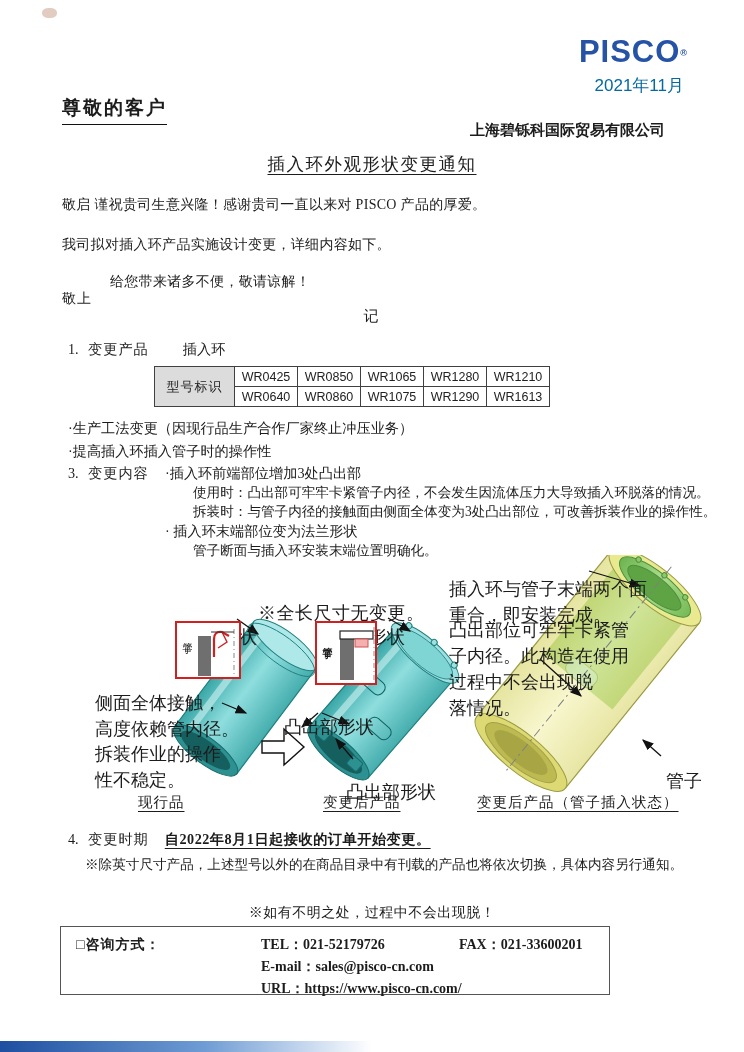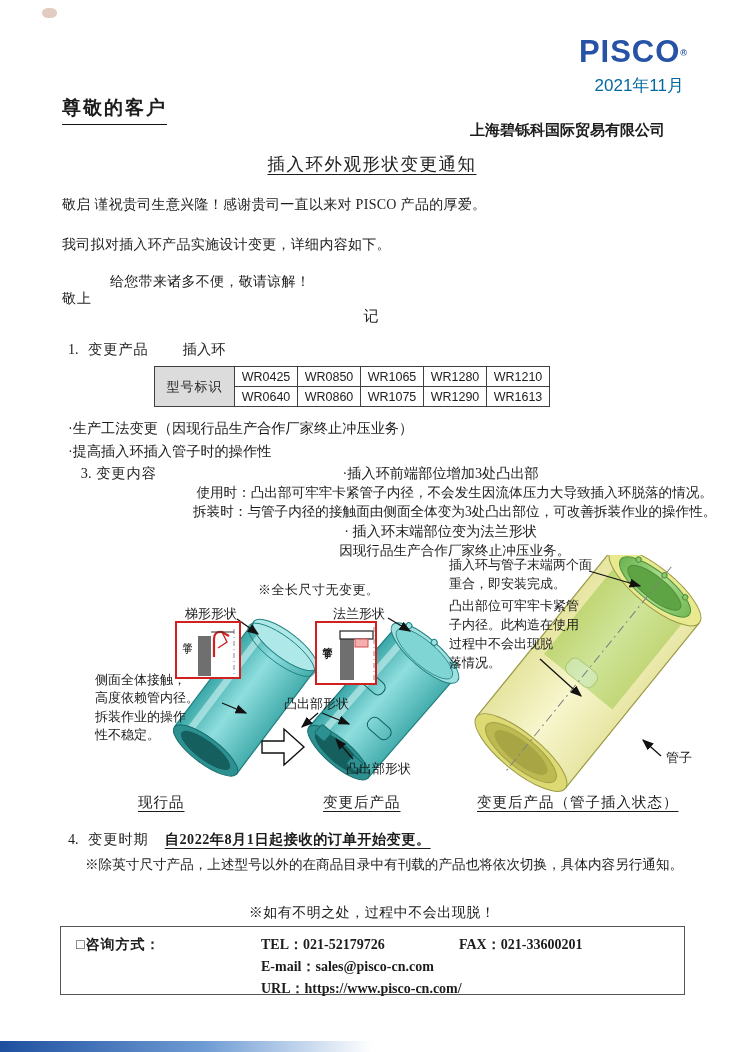--- a/index.html
+++ b/index.html
@@ -35,33 +35,33 @@
   .sec { left:68px; font-size:14.2px; }
   .sec .no { display:inline-block; width:20px; }
   .sec .h { display:inline-block; letter-spacing:1px; }
   #s1 { top:340px; } #s1 .h { margin-right:34px; }
   #model-table { left:154px; top:366px; border-collapse:collapse; }
   #model-table td { border:1px solid #404040; width:63px; height:20px; text-align:center;
       font-family:"Liberation Sans","DejaVu Sans",sans-serif; font-size:12.5px; color:#222; }
   #model-table td.th { width:80px; background:#dcdcdc;
       font-family:"Liberation Serif","DejaVu Serif",serif; font-size:13px; letter-spacing:1px; }
   #s2 { top:417px; display:flex; }
-  #s3 { top:464px; display:flex;text-align:center; }
+  #s3 { top:464px; display:flex; }
   .sec .head { flex:0 0 97px; white-space:nowrap; }
   .sec .body-lines { line-height:22.5px; }
   #s3 .body-lines { line-height:19.2px; }
   #s3 .indent { padding-left:28px; font-size:13.6px; }
   #s4 { top:830px; } 
   #s4 .h { margin-right:16px; }
   #s4 .val { font-weight:bold; text-decoration:underline; text-underline-offset:4px; letter-spacing:.5px; }
   #s4-note { left:85px; top:856px; font-size:13.6px; }
 
   
   #figure { left:0; top:555px; width:744px; height:270px; }
-  #figure .fl { position:absolute; font-size:13px; }
+  #figure .fl { position:absolute; font-size:18px;margin-top:20px; }
   #fig-note { left:258px; top:26px; font-size:14px; letter-spacing:.5px; }
   #lbl-trap { left:185px; top:50px; }
   #lbl-flange { left:333px; top:50px; }
   #ann-left { left:95px; top:116px; font-size:12.6px; line-height:1.42; }
   #lbl-prot-top { left:284px; top:140px; }
   #lbl-prot-bot { left:346px; top:205px; }
   #ann-r1 { left:449px; top:1px; font-size:12.6px; line-height:1.45; }
   #ann-r2 { left:449px; top:42px; font-size:12.6px; line-height:1.45; }
   #lbl-pipe { left:666px; top:194px; }
   .caption { position:absolute; top:238px; font-size:14.5px; letter-spacing:1px;
@@ -75,21 +75,21 @@
   .inset .pipe-lbl { position:absolute; left:3px; top:12px; writing-mode:vertical-rl;
       font-size:10px; letter-spacing:2px; }
   #inset2 .pipe-lbl { font-weight:bold; top:16px; }
   .inset .gray-bar { position:absolute; background:#6f6f6f; }
   #inset1 .gray-bar { left:21px; top:13px; width:13px; height:40px; }
   #inset2 .gray-bar { left:23px; top:16px; width:14px; height:41px; }
   .inset svg { position:absolute; left:0; top:0; }
 
   
   #contact-note { left:0; right:0; top:904px; text-align:center; font-size:14px; letter-spacing:.5px; }
-  #contact-box { left:60px; top:926px; width:625px; height:69px; border:1.6px solid #555; }
+  #contact-box { left:60px; top:926px; width:550px; height:69px; border:1.6px solid #555; }
   #contact-box .b { position:absolute; font-weight:bold; font-size:14px; white-space:nowrap; }
   #c-head { left:15px; top:9px; letter-spacing:1px; }
   #c-tel { left:200px; top:9px; } #c-fax { left:398px; top:9px; }
   #c-mail { left:200px; top:31px; } #c-url { left:200px; top:53px; }
   #footer-bar { left:0; top:1041px; width:372px; height:11px;
       background:linear-gradient(to right,#1e4fa0 0%,#6f9cd4 55%,#ffffff 100%); }
 </style>
 </head>
 <body>
 
@@ -137,21 +137,21 @@
   </div>
 </div>
 
 <div class="abs sec" id="s3">
   <div class="head"><span class="no">3.</span><span class="h">变更内容</span></div>
   <div class="body-lines">
     <div>·插入环前端部位增加3处凸出部</div>
     <div class="indent">使用时：凸出部可牢牢卡紧管子内径，不会发生因流体压力大导致插入环脱落的情况。</div>
     <div class="indent">拆装时：与管子内径的接触面由侧面全体变为3处凸出部位，可改善拆装作业的操作性。</div>
     <div>· 插入环末端部位变为法兰形状</div>
-    <div class="indent">因现行品生产合作厂家终止冲压业务。</div>
+    <div class="indent">管子断面与插入环安装末端位置明确化。</div>
   </div>
 </div>
 
 <div class="abs" id="figure">
   <svg width="744" height="270" viewBox="0 0 744 270">
     <defs>
       <marker id="ah" markerWidth="10" markerHeight="8" refX="8" refY="3.5" orient="auto">
         <path d="M0,0 L9,3.5 L0,7 Z" fill="#111"></path>
       </marker>
       <linearGradient id="tealGrad" x1="0" y1="0" x2="1" y2="0">

